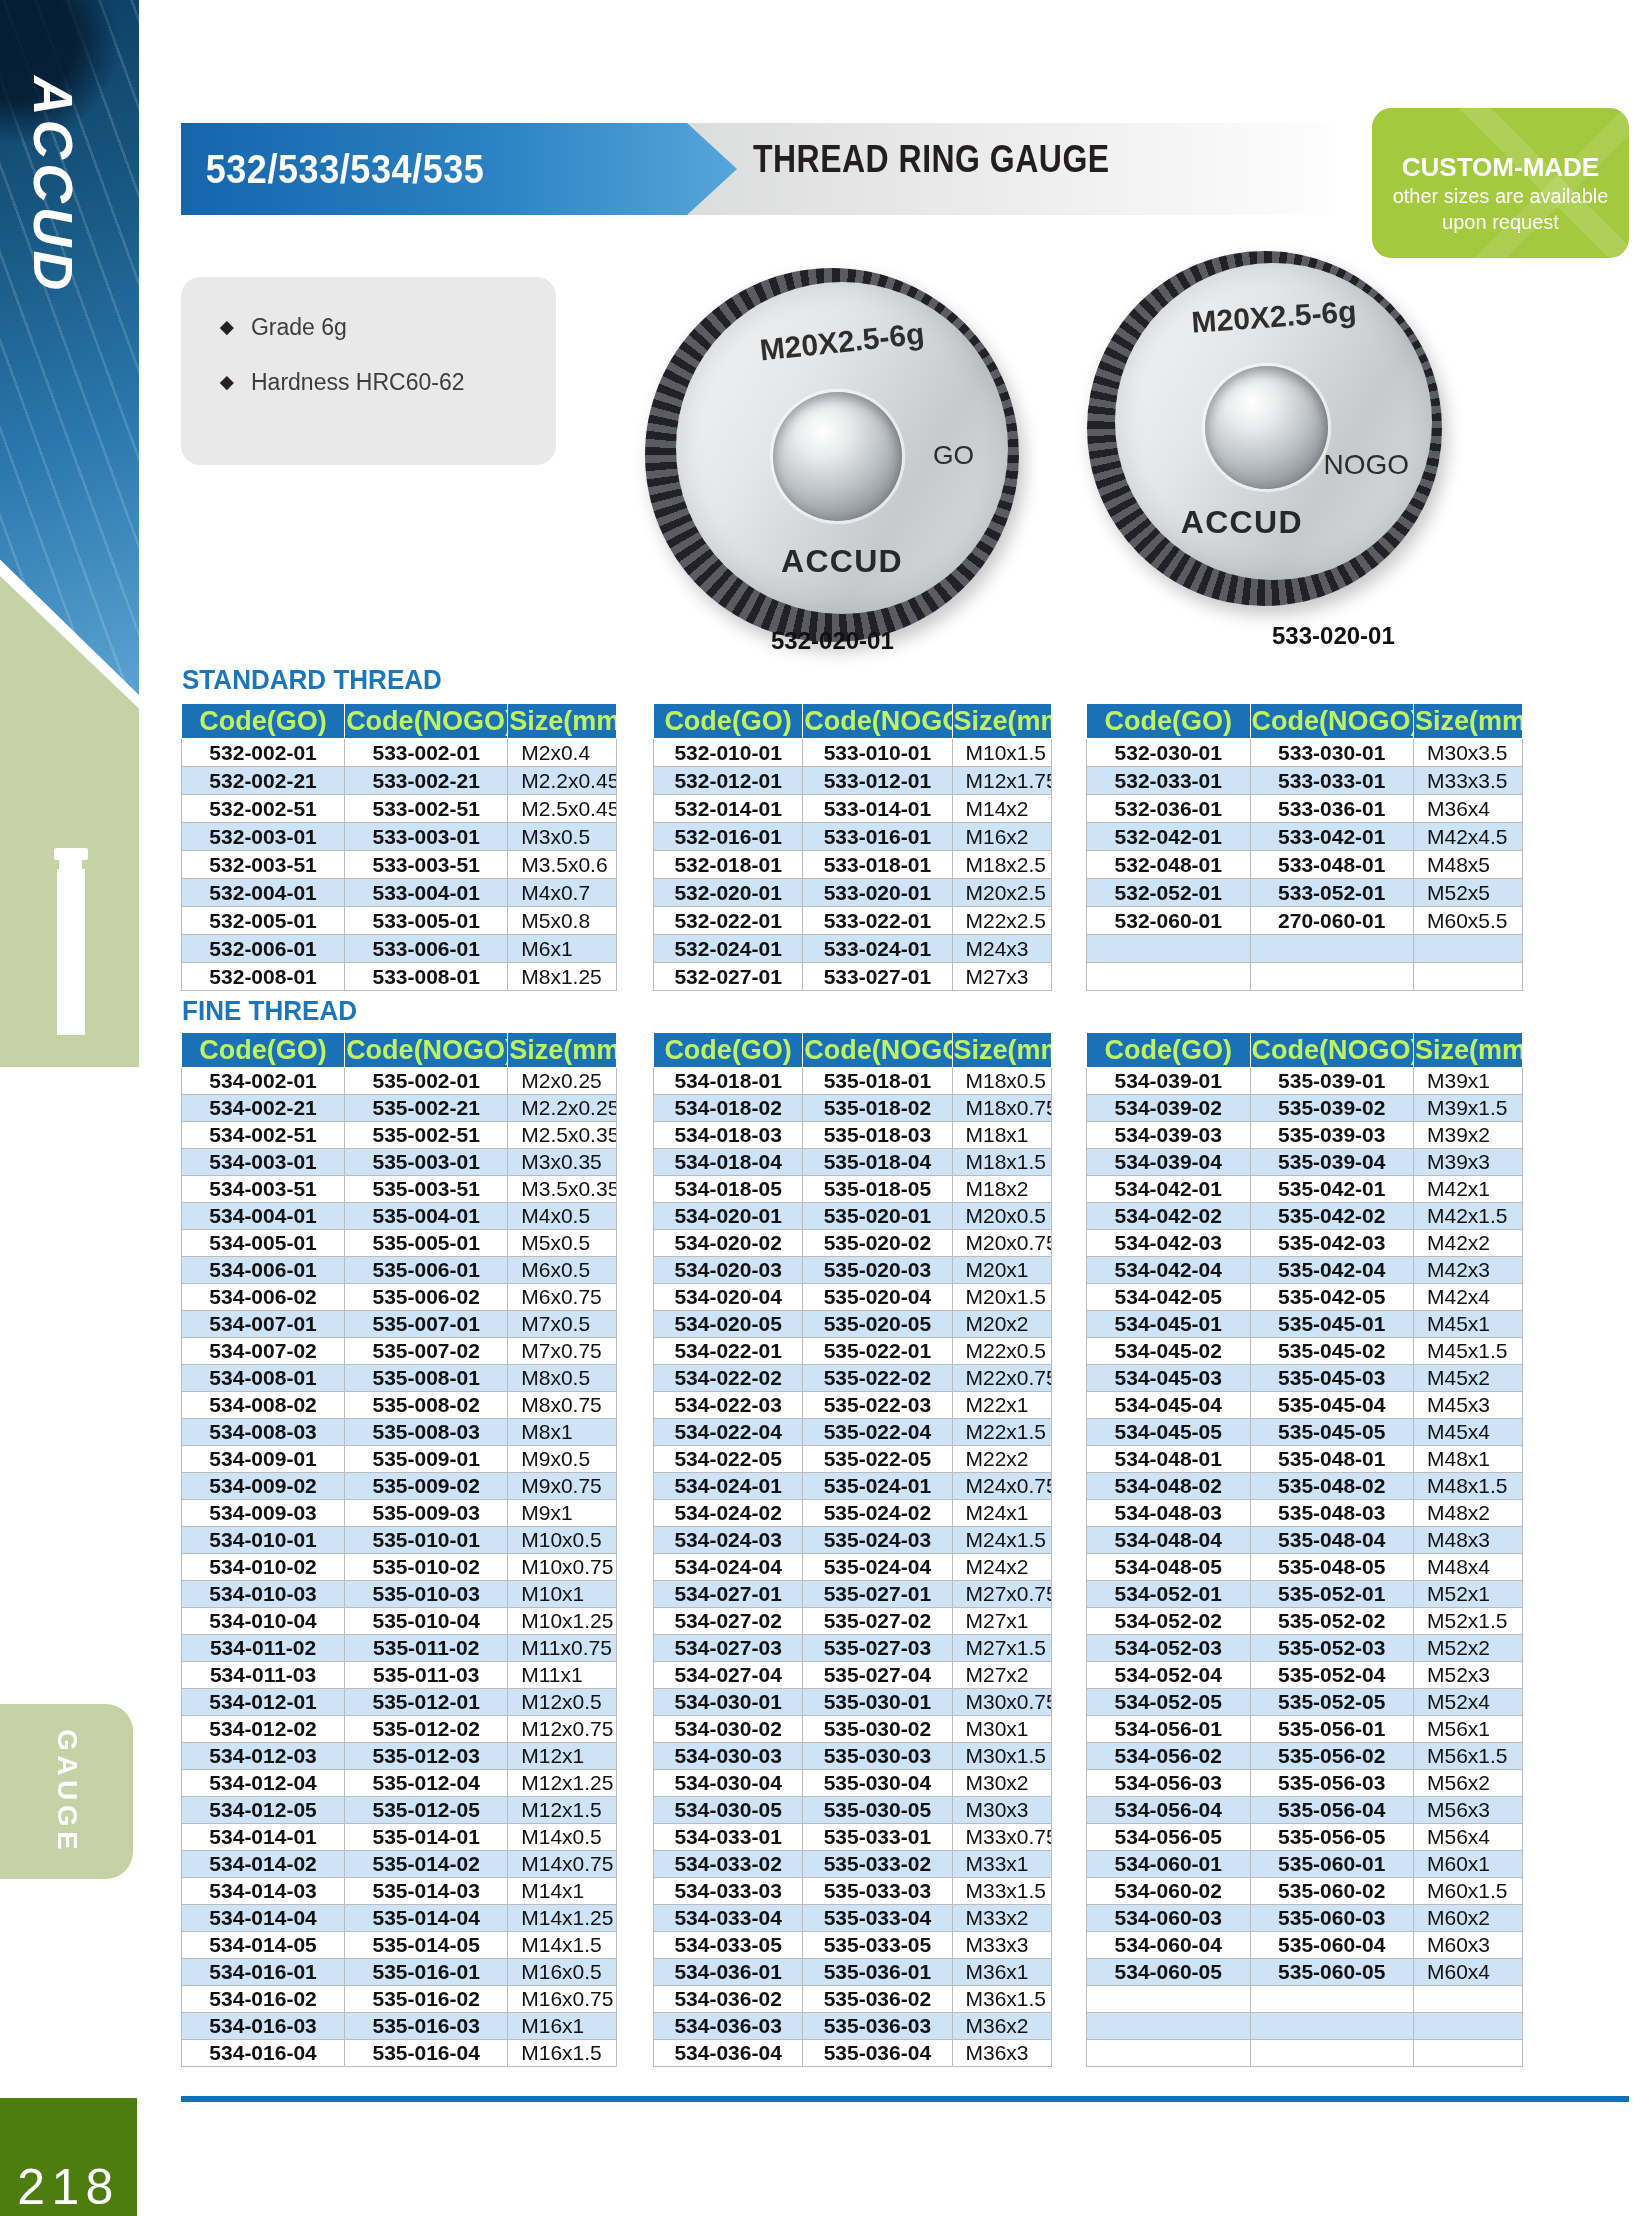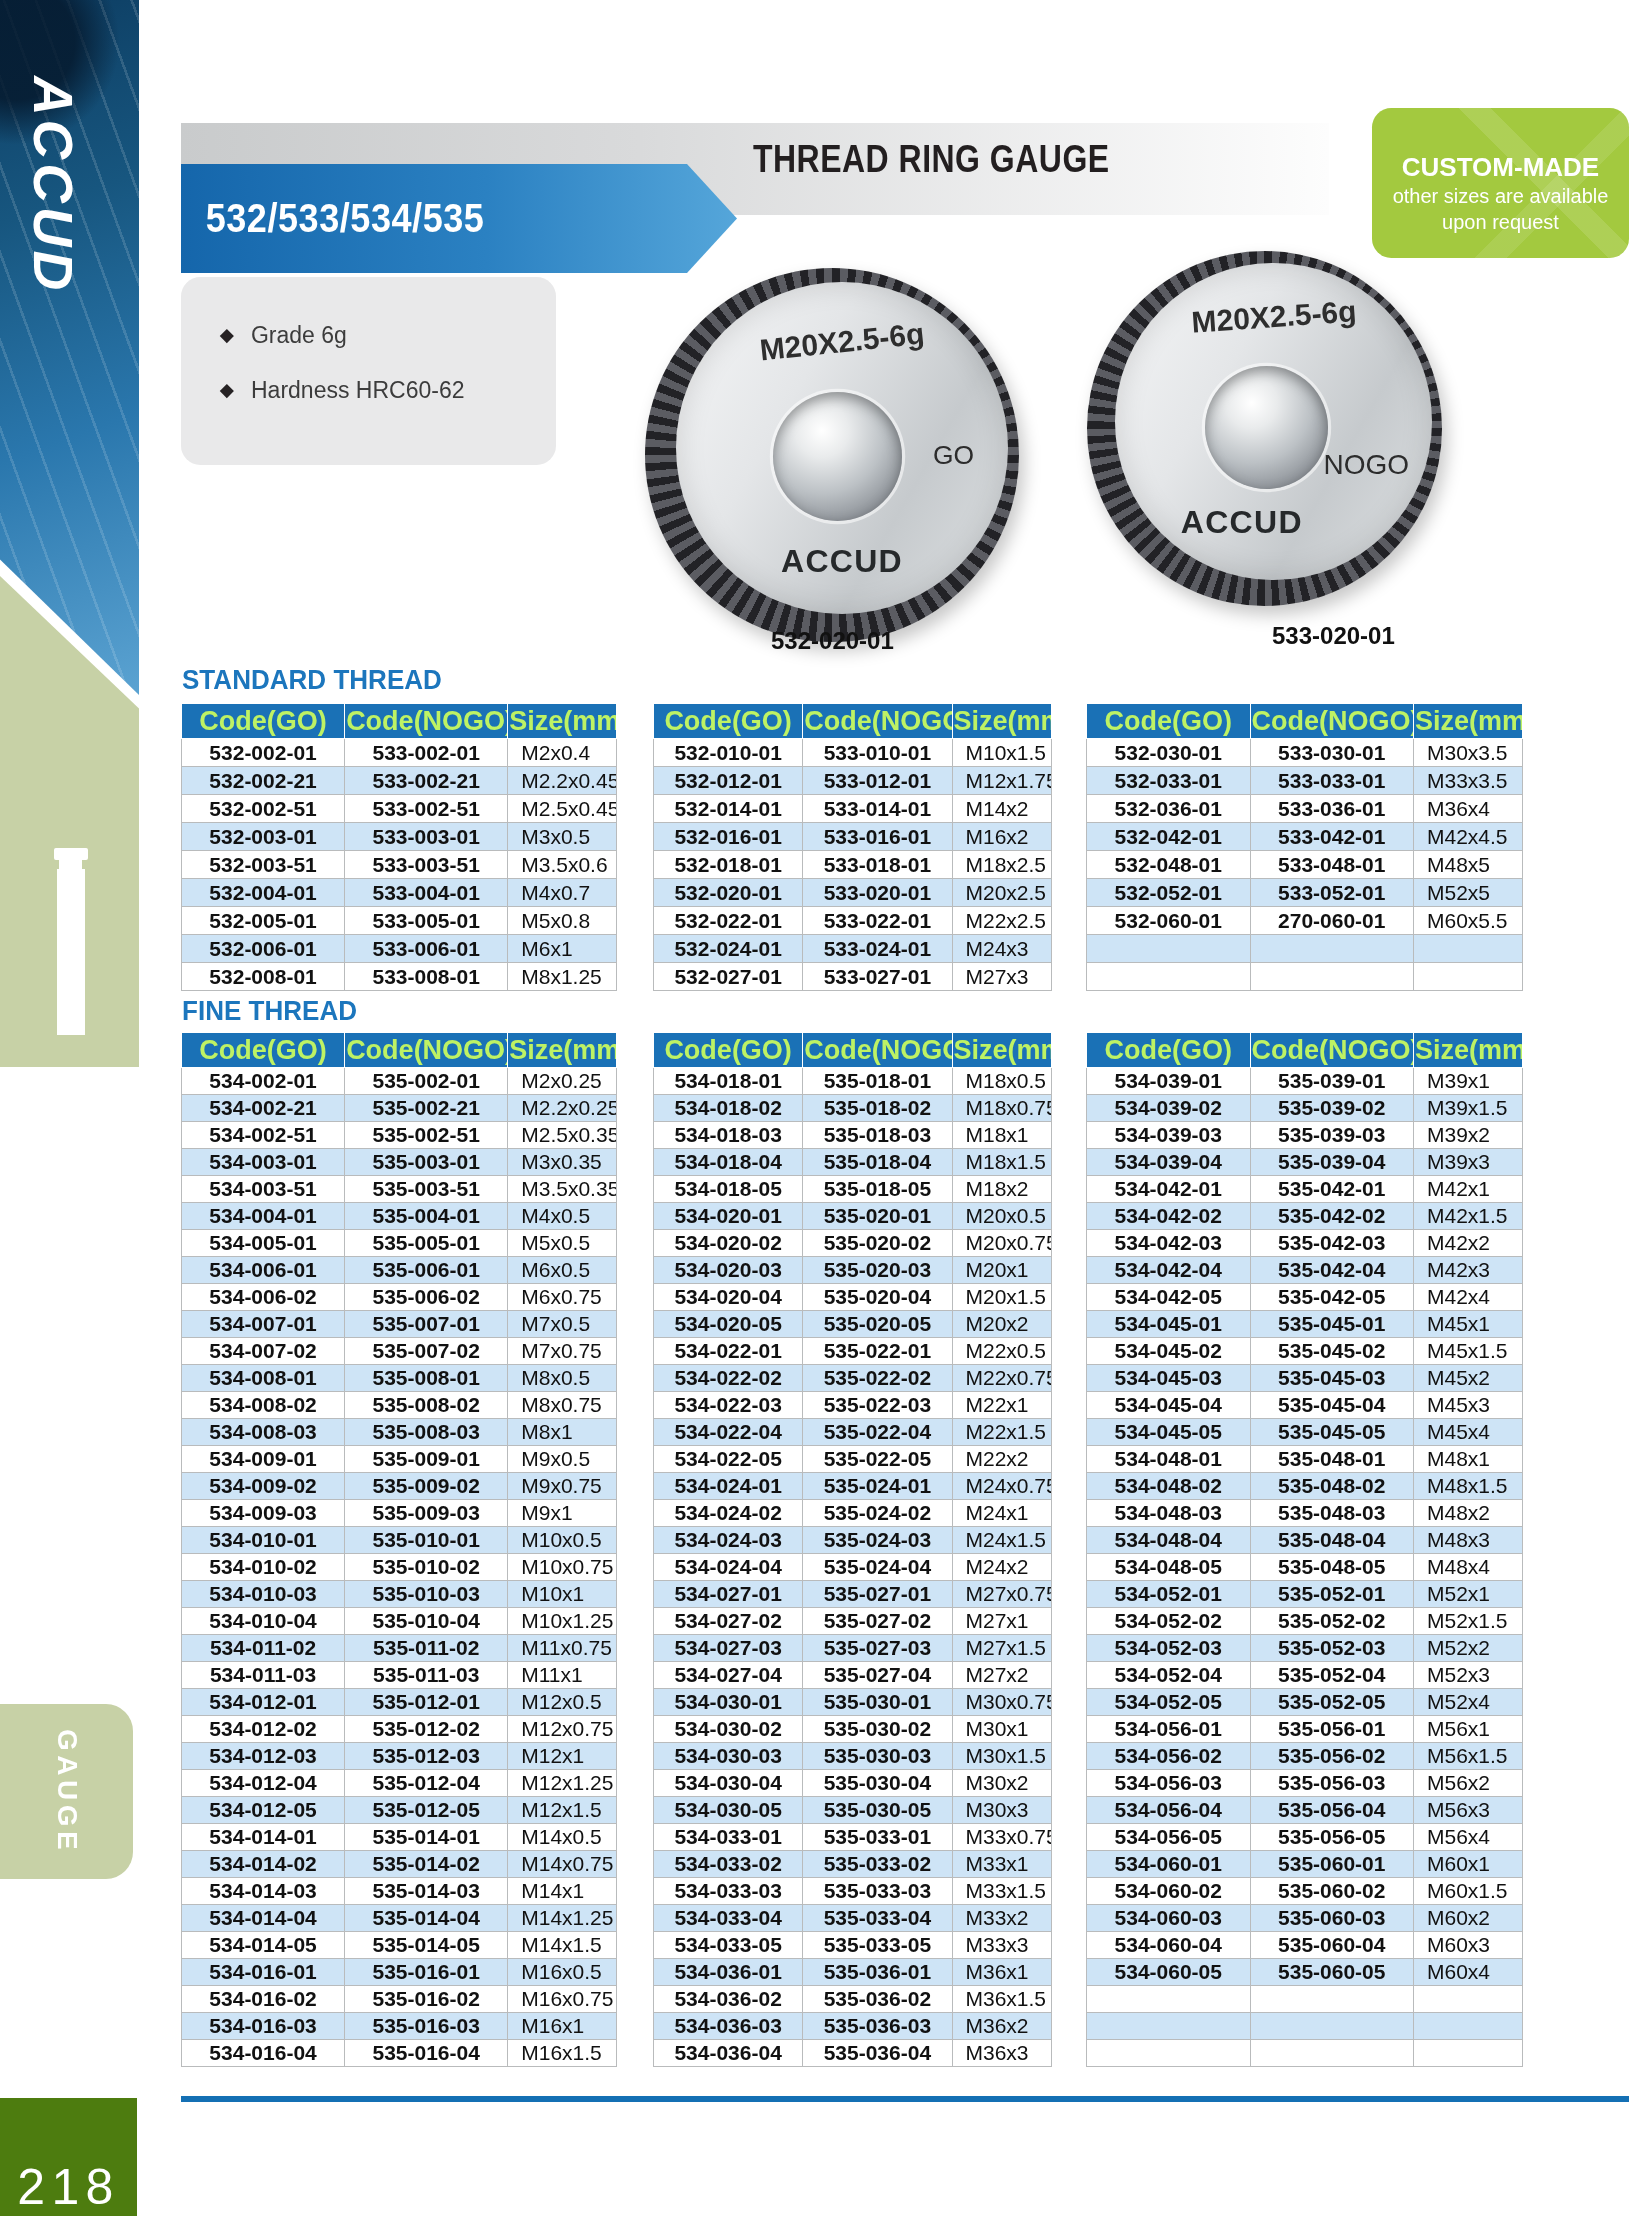--- a/index.html
+++ b/index.html
@@ -47,24 +47,24 @@
     background:#4d7c0f;display:flex;align-items:flex-end;justify-content:center;
   }
   .page-num-box span{color:#ffffff;font-size:50px;letter-spacing:6.4px;}
 
   
   .title-band{
     position:absolute;left:181px;top:123px;width:1148px;height:92px;
     background:linear-gradient(90deg,#c9cbcc 0%,#d9dadb 40%,#fdfdfd 100%);
   }
   .code-banner{
-    position:absolute;left:181px;top:123px;width:556px;height:109px;
+    position:absolute;left:181px;top:123px;width:556px;height:92px;
     clip-path:polygon(0 0,calc(100% - 50px) 0,100% 50%,calc(100% - 50px) 100%,0 100%);
     background:linear-gradient(90deg,#1566ab 0%,#2b81c2 55%,#55a6da 100%);
-    display:flex;align-items:center;margin-top:41px;
+    display:flex;align-items:center;
   }
   .code-banner span{
     color:#fff;font-weight:700;font-size:41px;letter-spacing:0.6px;
     padding-left:28px;transform:scaleX(.88);transform-origin:left center;white-space:nowrap;
   }
   .page-title{
     position:absolute;left:753px;top:137px;
     color:#231f20;font-weight:700;font-size:39px;letter-spacing:0.6px;
     transform:scaleX(.82);transform-origin:left top;white-space:nowrap;
   }
@@ -78,21 +78,21 @@
       linear-gradient(45deg, transparent 58%, rgba(255,255,255,.12) 58% 66%, transparent 66%),
       linear-gradient(135deg, transparent 62%, rgba(255,255,255,.10) 62% 70%, transparent 70%);
   }
   .badge .badge-title{position:relative;margin-top:44px;font-weight:700;font-size:26px;}
   .badge .badge-line{position:relative;font-size:20px;line-height:26.4px;}
   .badge .badge-line:first-of-type{margin-top:11.6px;}
 
   
   .features{
     position:absolute;left:181px;top:277px;width:375px;height:188px;
-    background:#e9e9ea;border-radius:19.3px;padding:31px 0 0 41px;
+    background:#e9e9ea;border-radius:19.3px;padding:23px 0 0 41px;
   }
   .feature{display:flex;align-items:center;height:55px;}
   .bullet{width:9.7px;height:9.7px;background:#262224;transform:rotate(45deg);margin-right:19.3px;flex:none;}
   .feature span.ft{color:#3c3c3c;font-size:23px;}
 
   
   .ring{position:absolute;border-radius:50%;}
   .knurl{
     position:absolute;inset:0;border-radius:50%;
     background:#2c2c30;

